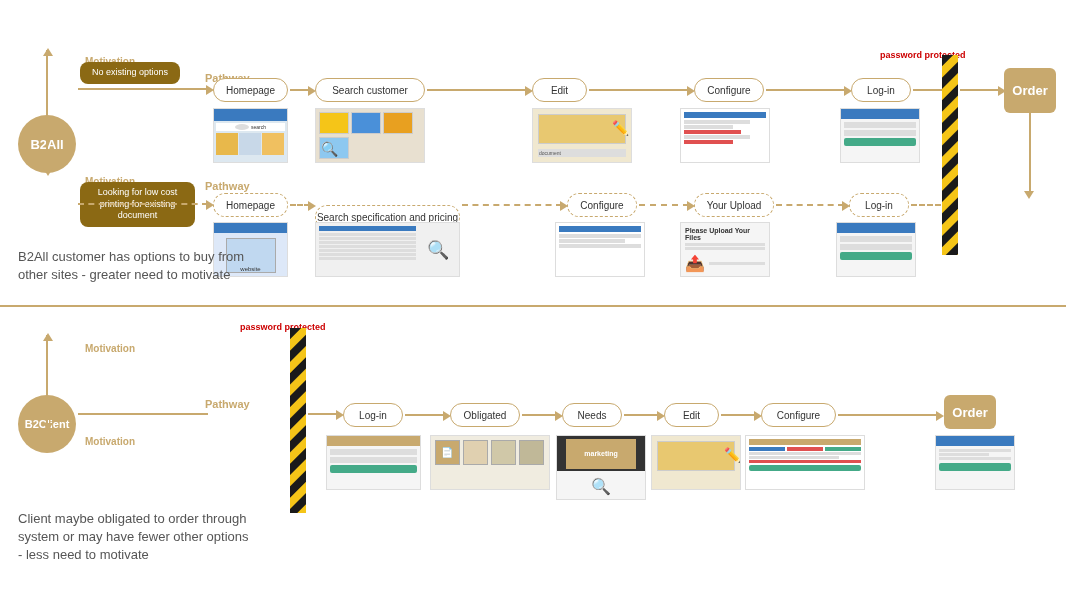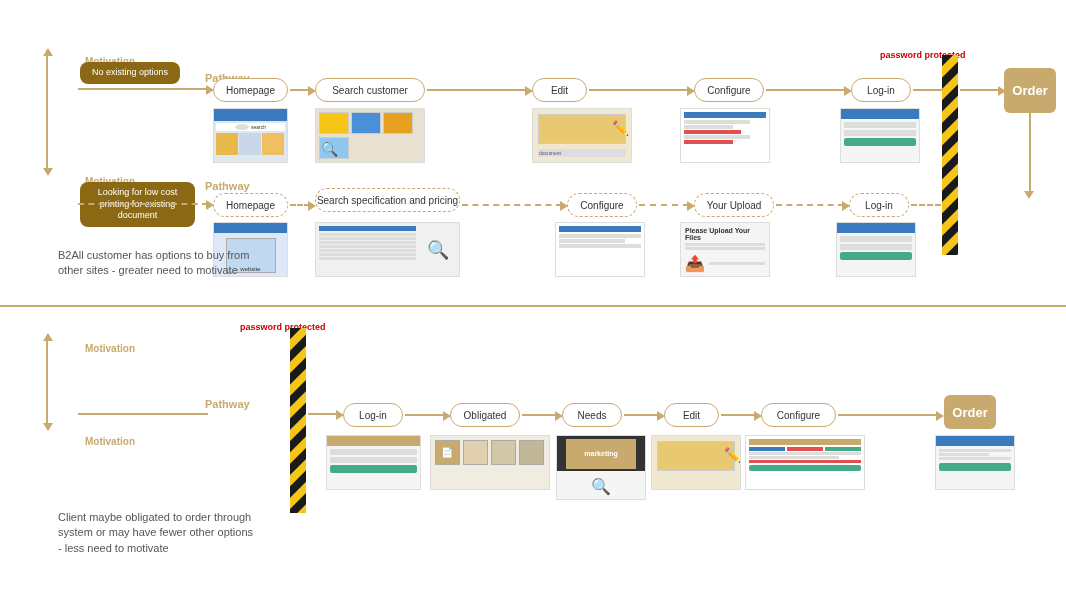--- a/index.html
+++ b/index.html
@@ -116,24 +116,23 @@
 
     
     .hazard-stripe {
       position: absolute;
       overflow: hidden;
     }
 
     
     .note-text {
       position: absolute;
-      font-size: 11px;
+      font-size: 13px;
       color: #555;
       line-height: 1.4;
-      margin-left: 40px;
     }
 
     
     .b2client-section {
       position: absolute;
       top: 310px;
       left: 0;
       width: 1066px;
       height: 282px;
     }
@@ -177,20 +176,23 @@
       border-bottom: 8px solid #c8a96e;
     }
   </style>
 </head>
 <body>
 
 <div class="main-container">
 
   <div class="b2all-section">
 
+    <div class="b2all-circle">
+      <span>B2All</span>
+    </div>
 
     <div style="position:absolute; left:46px; top:50px; width:2px; height:120px; background:#c8a96e;"></div>
 
     <div style="position:absolute; left:43px; top:48px;" class="arr-up"></div>
 
     <div style="position:absolute; left:43px; top:168px;" class="arr-down"></div>
 
     <div class="motivation-label" style="left:85px; top:48px;">
       <span>Motivation</span>
     </div>
@@ -334,21 +336,21 @@
     <div style="position:absolute; left:78px; top:203px; width:130px; border-top:2px dashed #c8a96e;"></div>
     <div style="position:absolute; left:206px; top:200px;" class="arr-right"></div>
 
     <div class="step-box" style="left:213px; top:193px; width:75px; height:24px; border-style:dashed;">
       <span>Homepage</span>
     </div>
 
     <div style="position:absolute; left:290px; top:204px; width:20px; border-top:2px dashed #c8a96e;"></div>
     <div style="position:absolute; left:308px; top:201px;" class="arr-right"></div>
 
-    <div class="step-box" style="left:315px; top:188px; width:145px; height:24px; border-style:dashed;">
+    <div class="step-box" style="left:315px; top:205px; width:145px; height:24px; border-style:dashed;">
       <span>Search specification and pricing</span>
     </div>
 
     <div style="position:absolute; left:462px; top:204px; width:100px; border-top:2px dashed #c8a96e;"></div>
     <div style="position:absolute; left:560px; top:201px;" class="arr-right"></div>
 
     <div class="step-box" style="left:567px; top:193px; width:70px; height:24px; border-style:dashed;">
       <span>Configure</span>
     </div>
 
@@ -427,20 +429,23 @@
       <span style="white-space:pre-line;">B2All customer has options to buy from
 other sites - greater need to motivate</span>
     </div>
 
   </div>
 
   <div class="section-divider"></div>
 
   <div class="b2client-section">
 
+    <div class="b2all-circle" style="position:absolute; left:18px; top:85px;">
+      <span style="font-size:11px;">B2Client</span>
+    </div>
 
     <div style="position:absolute; left:46px; top:25px; width:2px; height:90px; background:#c8a96e;"></div>
     <div style="position:absolute; left:43px; top:23px;" class="arr-up"></div>
     <div style="position:absolute; left:43px; top:113px;" class="arr-down"></div>
 
     <div class="motivation-label" style="left:85px; top:25px;">
       <span>Motivation</span>
     </div>
 
     <div class="motivation-label" style="left:85px; top:118px;">

